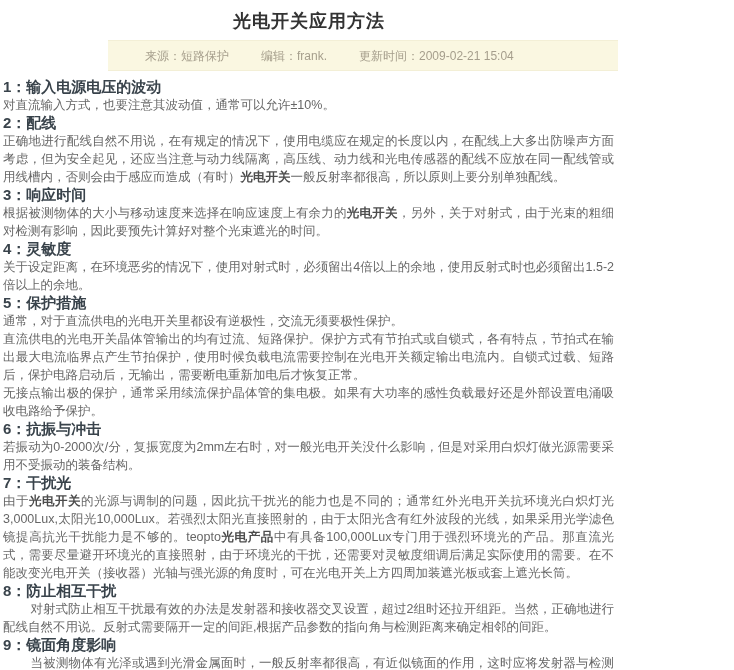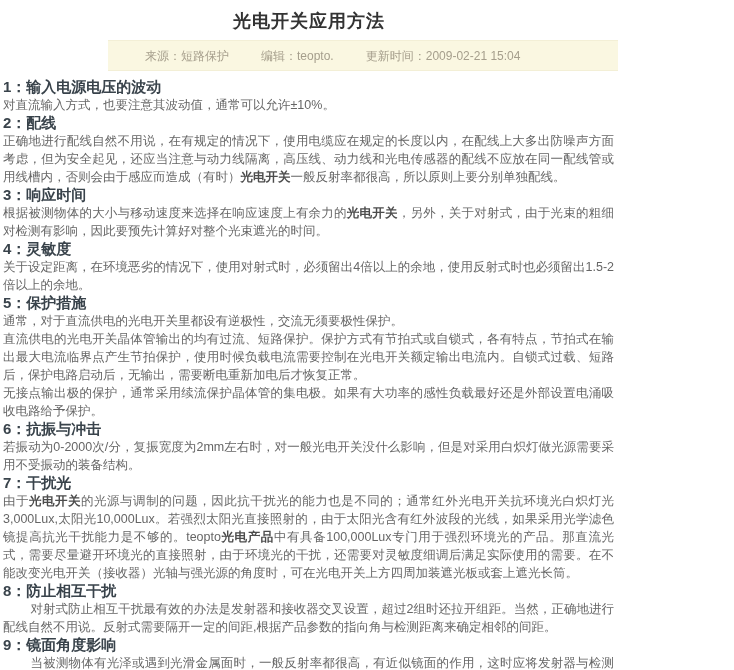--- a/index.html
+++ b/index.html
@@ -67,21 +67,21 @@
   }
 </style>
 </head>
 <body>
 
 <div class="page">
 
   <div class="doc-title">光电开关应用方法</div>
 
   <div class="meta-bar">
-    <span class="meta-item"><span>来源：</span><span>短路保护</span></span><span class="meta-item"><span>编辑：</span><span>teopto.</span></span><span class="meta-item"><span>更新时间：</span><span>2009-02-21 15:04</span></span>
+    <span class="meta-item"><span>来源：</span><span>短路保护</span></span><span class="meta-item"><span>编辑：</span><span>frank.</span></span><span class="meta-item"><span>更新时间：</span><span>2009-02-21 15:04</span></span>
   </div>
 
   <div class="content">
     <div id="sections">
         <div class="sec-heading">1：输入电源电压的波动</div>
         <div class="para"><span>对直流输入方式，也要注意其波动值，通常可以允许±10%。</span></div>
         <div class="sec-heading">2：配线</div>
         <div class="para"><span>正确地进行配线自然不用说，在有规定的情况下，使用电缆应在规定的长度以内，在配线上大多出防噪声方面考虑，但为安全起见，还应当注意与动力线隔离，高压线、动力线和光电传感器的配线不应放在同一配线管或用线槽内，否则会由于感应而造成（有时）</span><span class="kw">光电开关</span><span>一般反射率都很高，所以原则上要分别单独配线。</span></div>
         <div class="sec-heading">3：响应时间</div>
         <div class="para"><span>根据被测物体的大小与移动速度来选择在响应速度上有余力的</span><span class="kw">光电开关</span><span>，另外，关于对射式，由于光束的粗细对检测有影响，因此要预先计算好对整个光束遮光的时间。</span></div>

